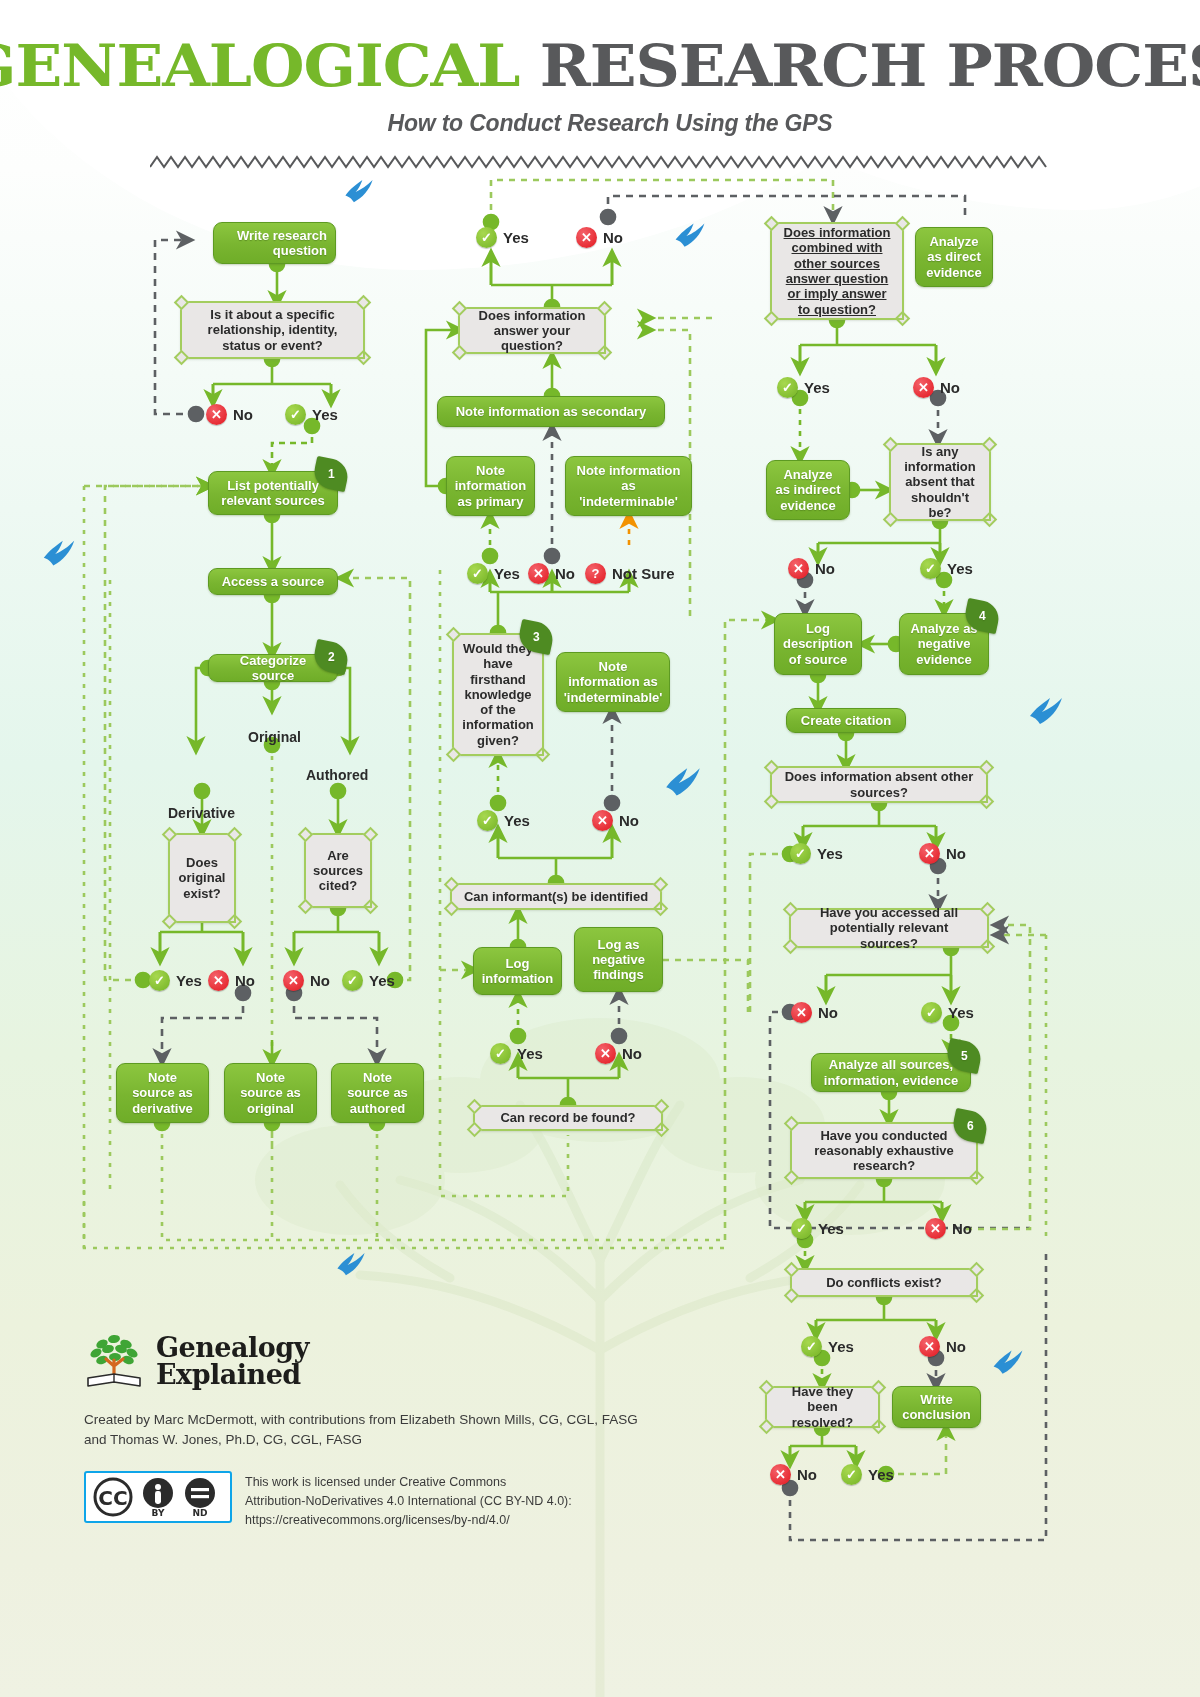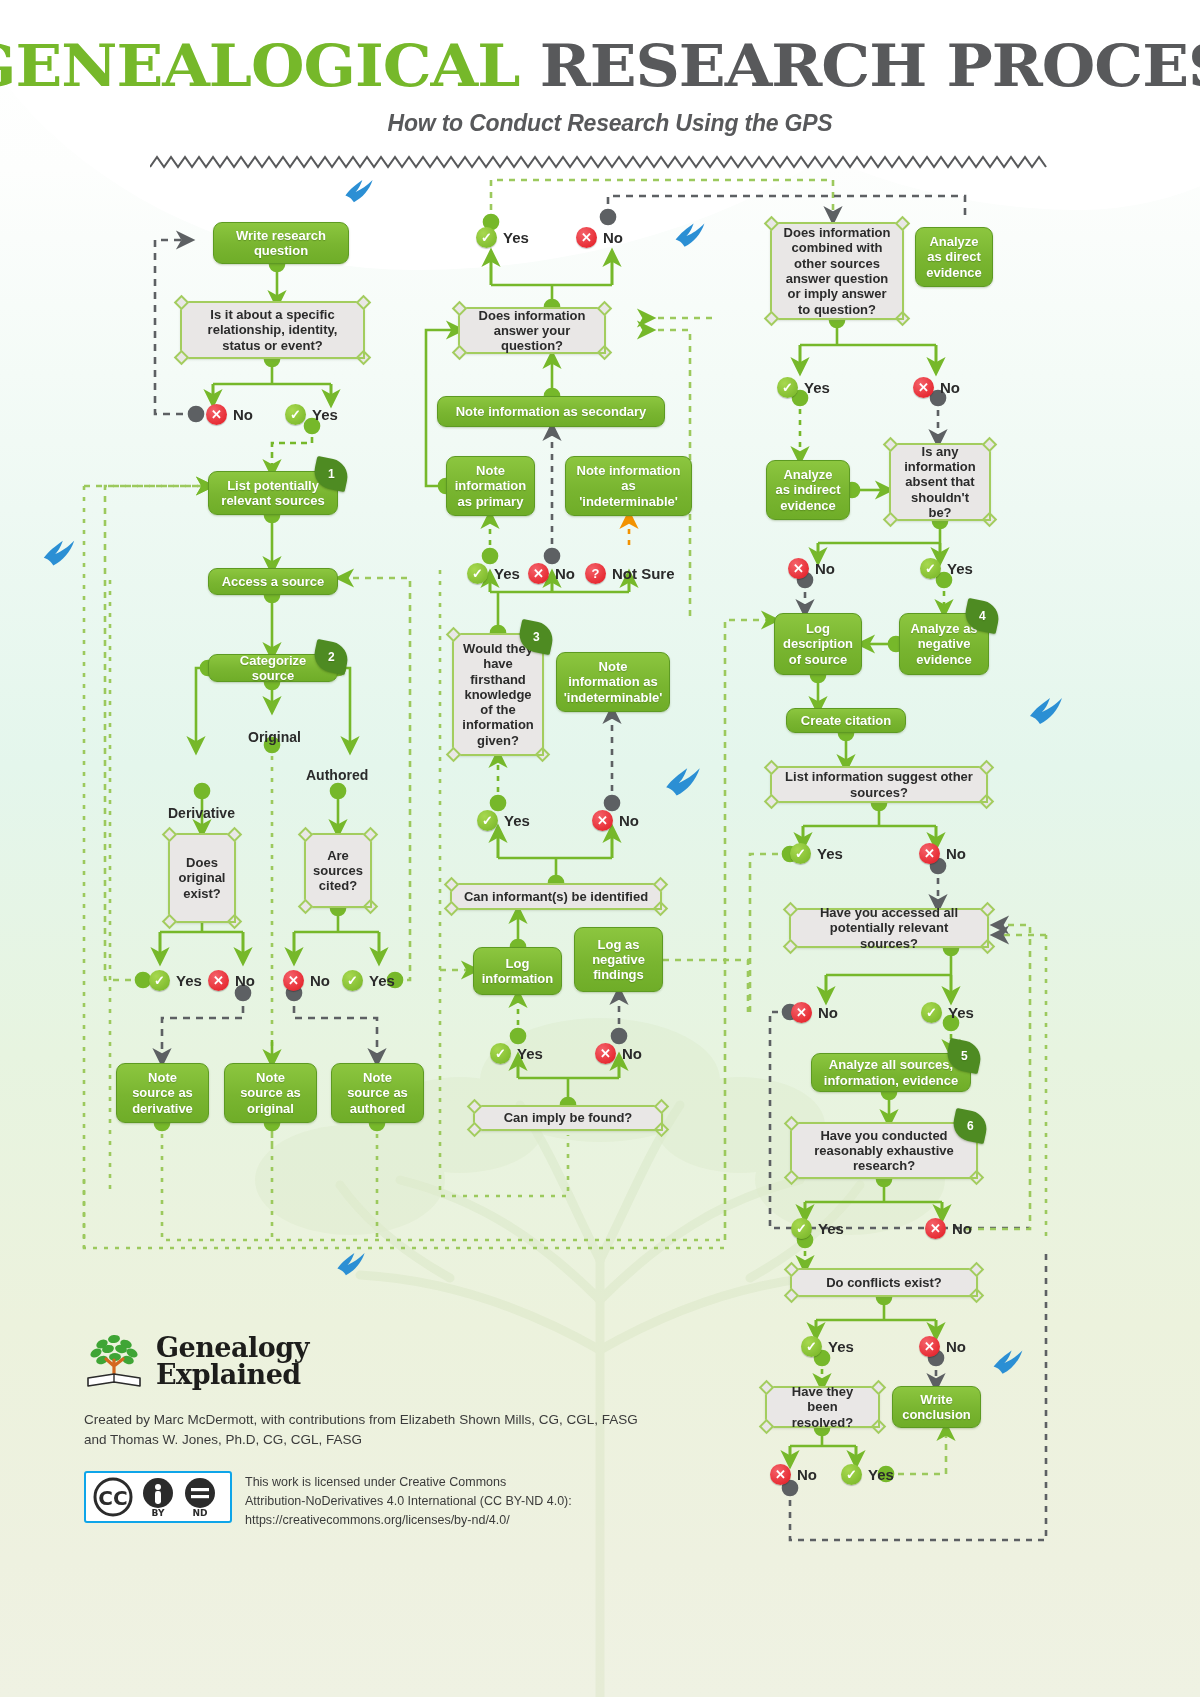--- a/index.html
+++ b/index.html
@@ -335,21 +335,21 @@
     <path d="M790,1446 L790,1459" stroke="#76b82a" marker-end="url(#ah-g)"></path>
     <path d="M856,1446 L856,1459" stroke="#76b82a" marker-end="url(#ah-g)"></path>
     <path d="M886,1474 L946,1474 L946,1432" stroke="#9cc95d" stroke-dasharray="6,6" marker-start="url(#dot-g)" marker-end="url(#ah-g)"></path>
     <path d="M790,1488 L790,1540 L1046,1540 L1046,1248" stroke="#5d6063" stroke-dasharray="6,6" marker-start="url(#dot-d)"></path>
 
     <path d="M110,580 L110,1196" stroke="#9cc95d" stroke-dasharray="4,7"></path>
   </g>
 </svg>
 
 <div id="canvas">
-    <div class="node action" style="left: 213px; top: 222px; width: 136px; height: 42px;">
+    <div class="node action" style="left: 213px; top: 222px; width: 123px; height: 42px; text-align: right;">
       <span>Write research question</span>
     </div>
     <div class="node decision" style="left: 180px; top: 301px; width: 185px; height: 58px;">
       <span>Is it about a specific relationship, identity, status or event?</span>
       <i class="notch" style="left: -6px; top: -6px;"></i>
       <i class="notch" style="left: calc(100% - 5px); top: -6px;"></i>
       <i class="notch" style="left: -6px; top: calc(100% - 5px);"></i>
       <i class="notch" style="left: calc(100% - 5px); top: calc(100% - 5px);"></i>
     </div>
     <div class="node action" style="left: 208px; top: 471px; width: 130px; height: 44px;">
@@ -426,27 +426,27 @@
       <i class="notch" style="left: -6px; top: calc(100% - 5px);"></i>
       <i class="notch" style="left: calc(100% - 5px); top: calc(100% - 5px);"></i>
     </div>
     <div class="node action" style="left: 473px; top: 947px; width: 89px; height: 48px;">
       <span>Log information</span>
     </div>
     <div class="node action" style="left: 574px; top: 927px; width: 89px; height: 65px;">
       <span>Log as negative findings</span>
     </div>
     <div class="node decision" style="left: 473px; top: 1105px; width: 190px; height: 26px;">
-      <span>Can imply be found?</span>
-      <i class="notch" style="left: -6px; top: -6px;"></i>
-      <i class="notch" style="left: calc(100% - 5px); top: -6px;"></i>
-      <i class="notch" style="left: -6px; top: calc(100% - 5px);"></i>
-      <i class="notch" style="left: calc(100% - 5px); top: calc(100% - 5px);"></i>
-    </div>
-    <div class="node decision" style="left: 770px; top: 222px; width: 134px; height: 98px;">
+      <span>Can record be found?</span>
+      <i class="notch" style="left: -6px; top: -6px;"></i>
+      <i class="notch" style="left: calc(100% - 5px); top: -6px;"></i>
+      <i class="notch" style="left: -6px; top: calc(100% - 5px);"></i>
+      <i class="notch" style="left: calc(100% - 5px); top: calc(100% - 5px);"></i>
+    </div>
+    <div class="node decision" style="left: 770px; top: 222px; width: 134px; height: 98px; text-decoration: underline;">
       <span>Does information combined with other sources answer question or imply answer to question?</span>
       <i class="notch" style="left: -6px; top: -6px;"></i>
       <i class="notch" style="left: calc(100% - 5px); top: -6px;"></i>
       <i class="notch" style="left: -6px; top: calc(100% - 5px);"></i>
       <i class="notch" style="left: calc(100% - 5px); top: calc(100% - 5px);"></i>
     </div>
     <div class="node action" style="left: 915px; top: 227px; width: 78px; height: 60px;">
       <span>Analyze as direct evidence</span>
     </div>
     <div class="node action" style="left: 766px; top: 460px; width: 84px; height: 60px;">
@@ -465,21 +465,21 @@
     <div class="node action" style="left: 899px; top: 613px; width: 90px; height: 62px;">
       <span>Analyze as negative evidence</span>
       <div class="leaf">
         <span>4</span>
       </div>
     </div>
     <div class="node action" style="left: 786px; top: 708px; width: 120px; height: 25px;">
       <span>Create citation</span>
     </div>
     <div class="node decision" style="left: 770px; top: 766px; width: 218px; height: 37px;">
-      <span>List information suggest other sources?</span>
+      <span>Does information absent other sources?</span>
       <i class="notch" style="left: -6px; top: -6px;"></i>
       <i class="notch" style="left: calc(100% - 5px); top: -6px;"></i>
       <i class="notch" style="left: -6px; top: calc(100% - 5px);"></i>
       <i class="notch" style="left: calc(100% - 5px); top: calc(100% - 5px);"></i>
     </div>
     <div class="node decision" style="left: 789px; top: 908px; width: 200px; height: 40px;">
       <span>Have you accessed all potentially relevant sources?</span>
       <i class="notch" style="left: -6px; top: -6px;"></i>
       <i class="notch" style="left: calc(100% - 5px); top: -6px;"></i>
       <i class="notch" style="left: -6px; top: calc(100% - 5px);"></i>

